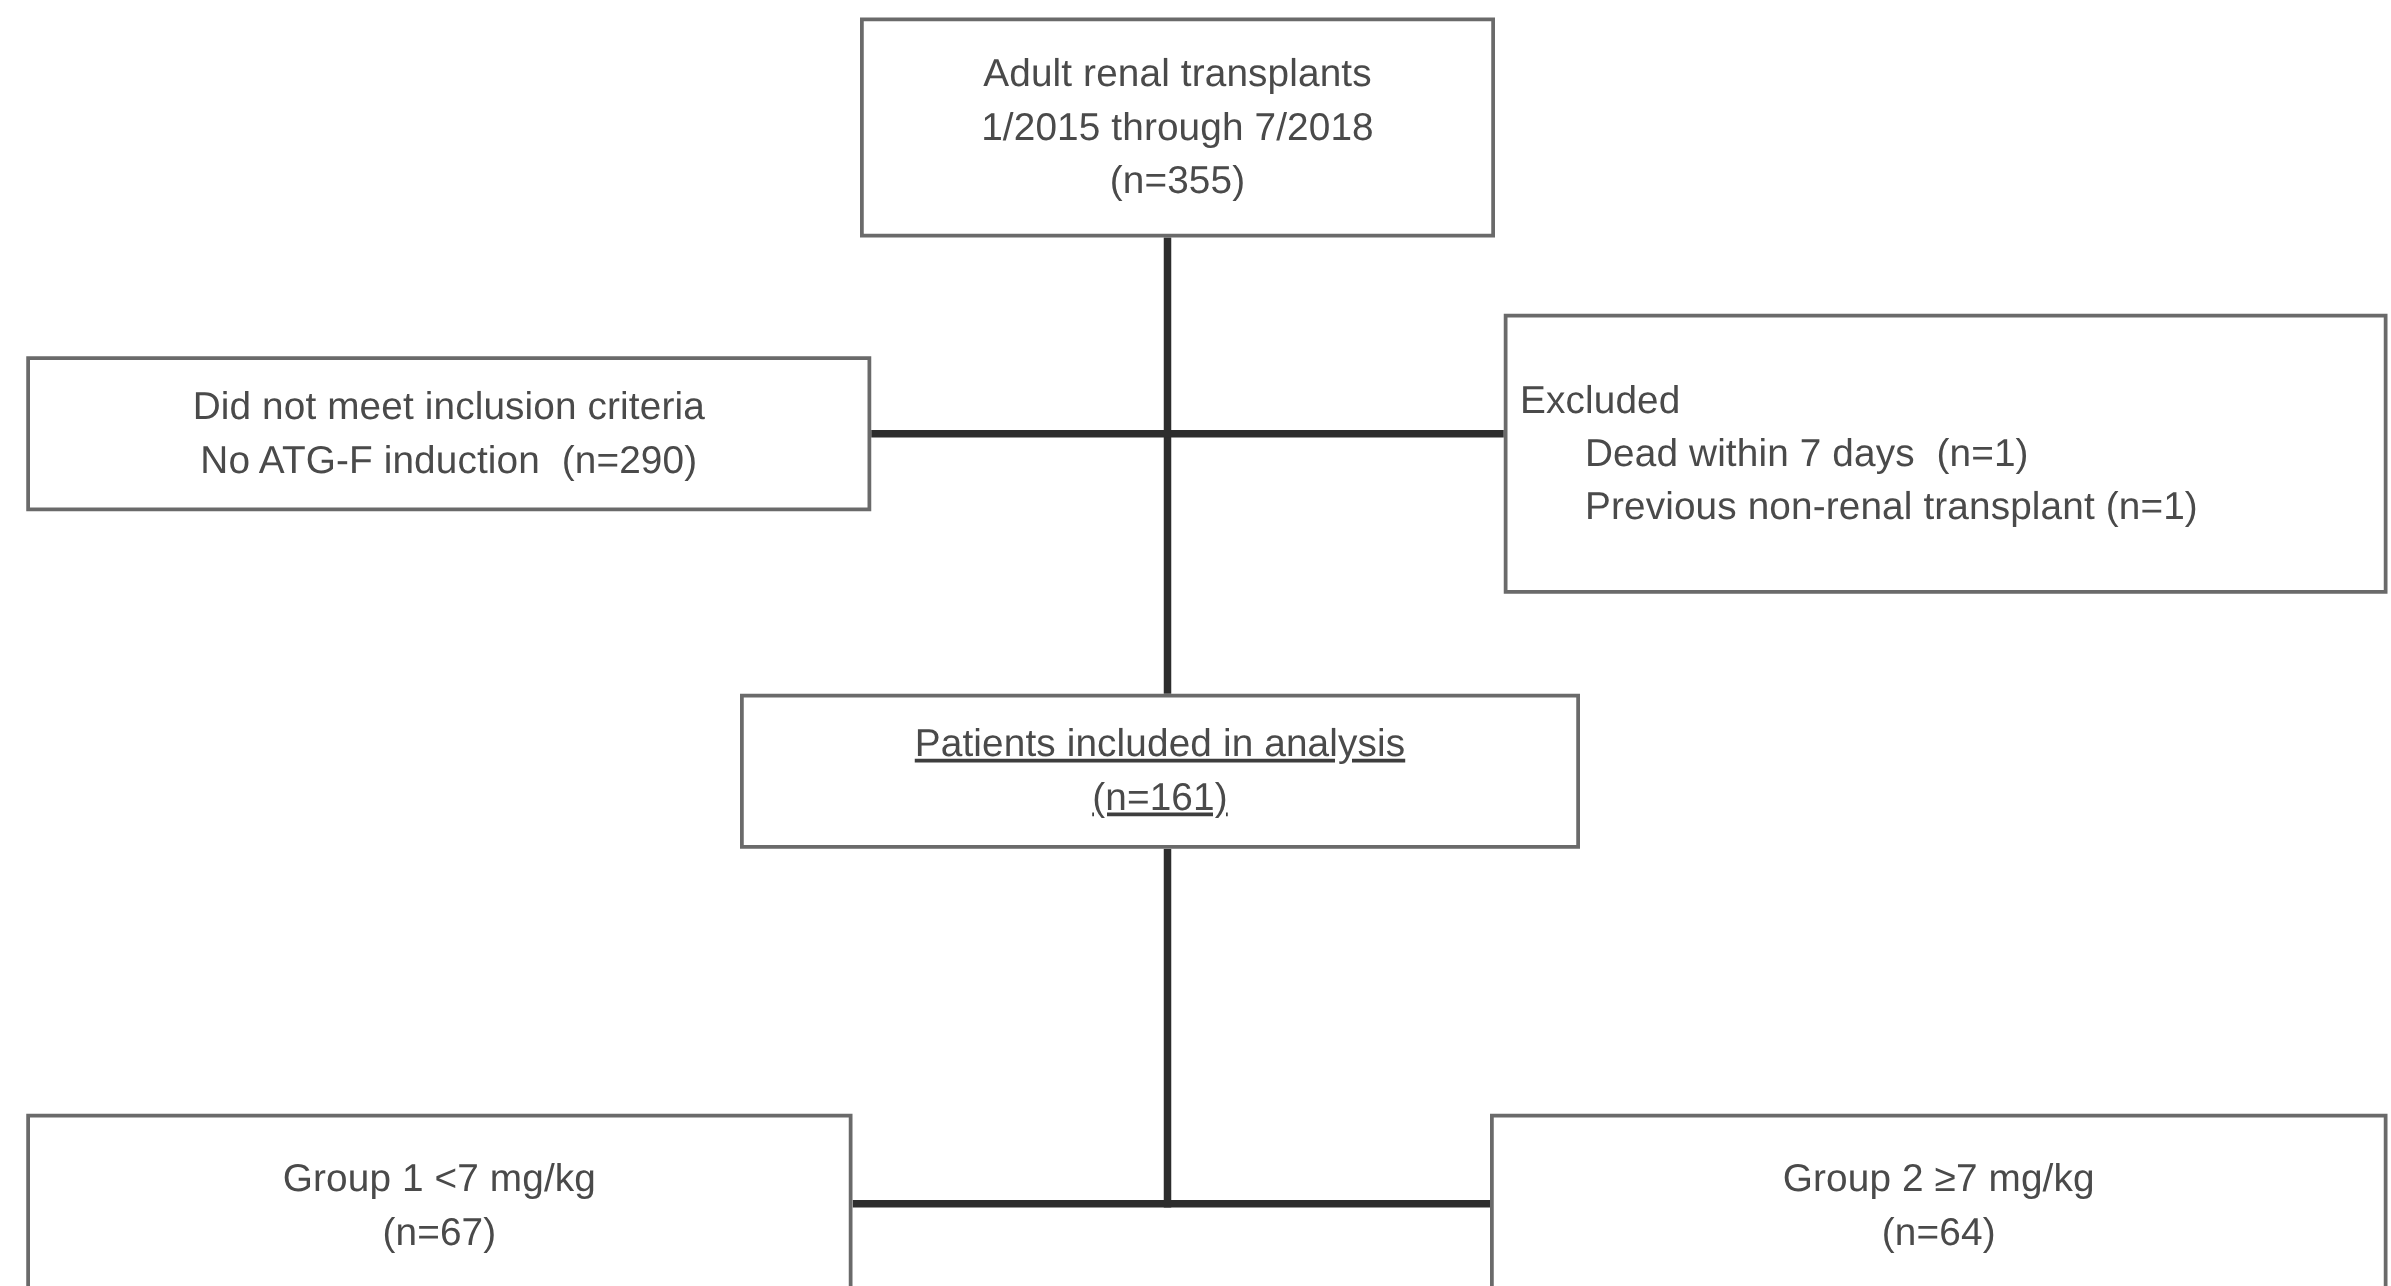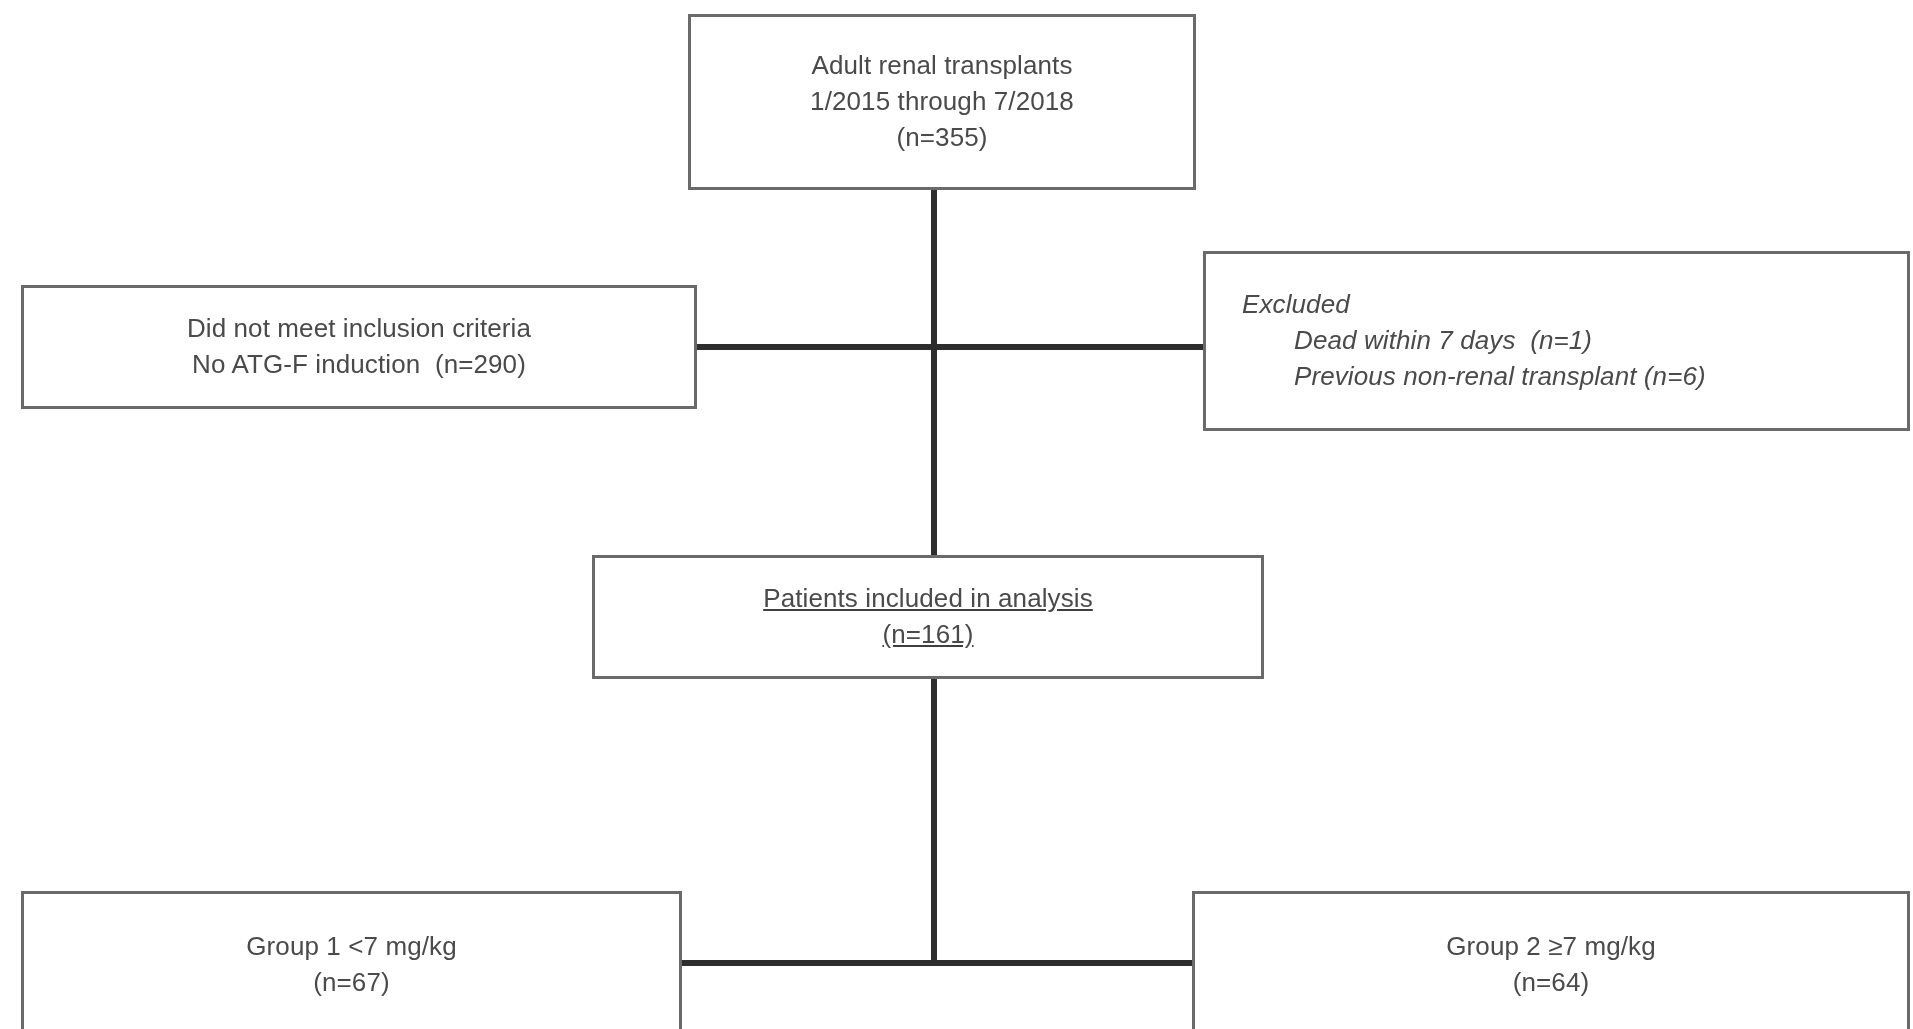--- a/index.html
+++ b/index.html
@@ -27,21 +27,21 @@
     display: flex;
     flex-direction: column;
     align-items: center;
     justify-content: center;
     z-index: 3;
   }
   .flow-box.align-left {
     align-items: flex-start;
   }
   .box-line {
-    font-size: 26px;
+    font-size: 31px;
     line-height: 1.38;
     color: #4a4a4a;
     white-space: pre;
     letter-spacing: 0.1px;
   }
   .box-line.indent-1 {
     padding-left: 52px;
   }
   .connector {
     position: absolute;
@@ -72,24 +72,24 @@
     <div class="box-line">Adult renal transplants</div>
     <div class="box-line">1/2015 through 7/2018</div>
     <div class="box-line">(n=355)</div>
   </div>
 
   <div class="flow-box" style="left:21px; top:285px; width:676px; height:124px;text-align:right;">
     <div class="box-line">Did not meet inclusion criteria</div>
     <div class="box-line">No ATG-F induction  (n=290)</div>
   </div>
 
-  <div class="flow-box align-left" style="left:1203px; top:251px; width:707px; height:180px; padding-left:36px;font-style:italic;">
+  <div class="flow-box align-left" style="left:1203px; top:251px; width:707px; height:224px; padding-left:10px;">
     <div class="box-line">Excluded</div>
     <div class="box-line indent-1">Dead within 7 days  (n=1)</div>
-    <div class="box-line indent-1">Previous non-renal transplant (n=6)</div>
+    <div class="box-line indent-1">Previous non-renal transplant (n=1)</div>
   </div>
 
   <div class="flow-box" style="left:592px; top:555px; width:672px; height:124px;text-decoration:underline;">
     <div class="box-line">Patients included in analysis</div>
     <div class="box-line">(n=161)</div>
   </div>
 
   <div class="flow-box" style="left:21px; top:891px; width:661px; height:147px;">
     <div class="box-line">Group 1 &lt;7 mg/kg</div>
     <div class="box-line">(n=67)</div>

